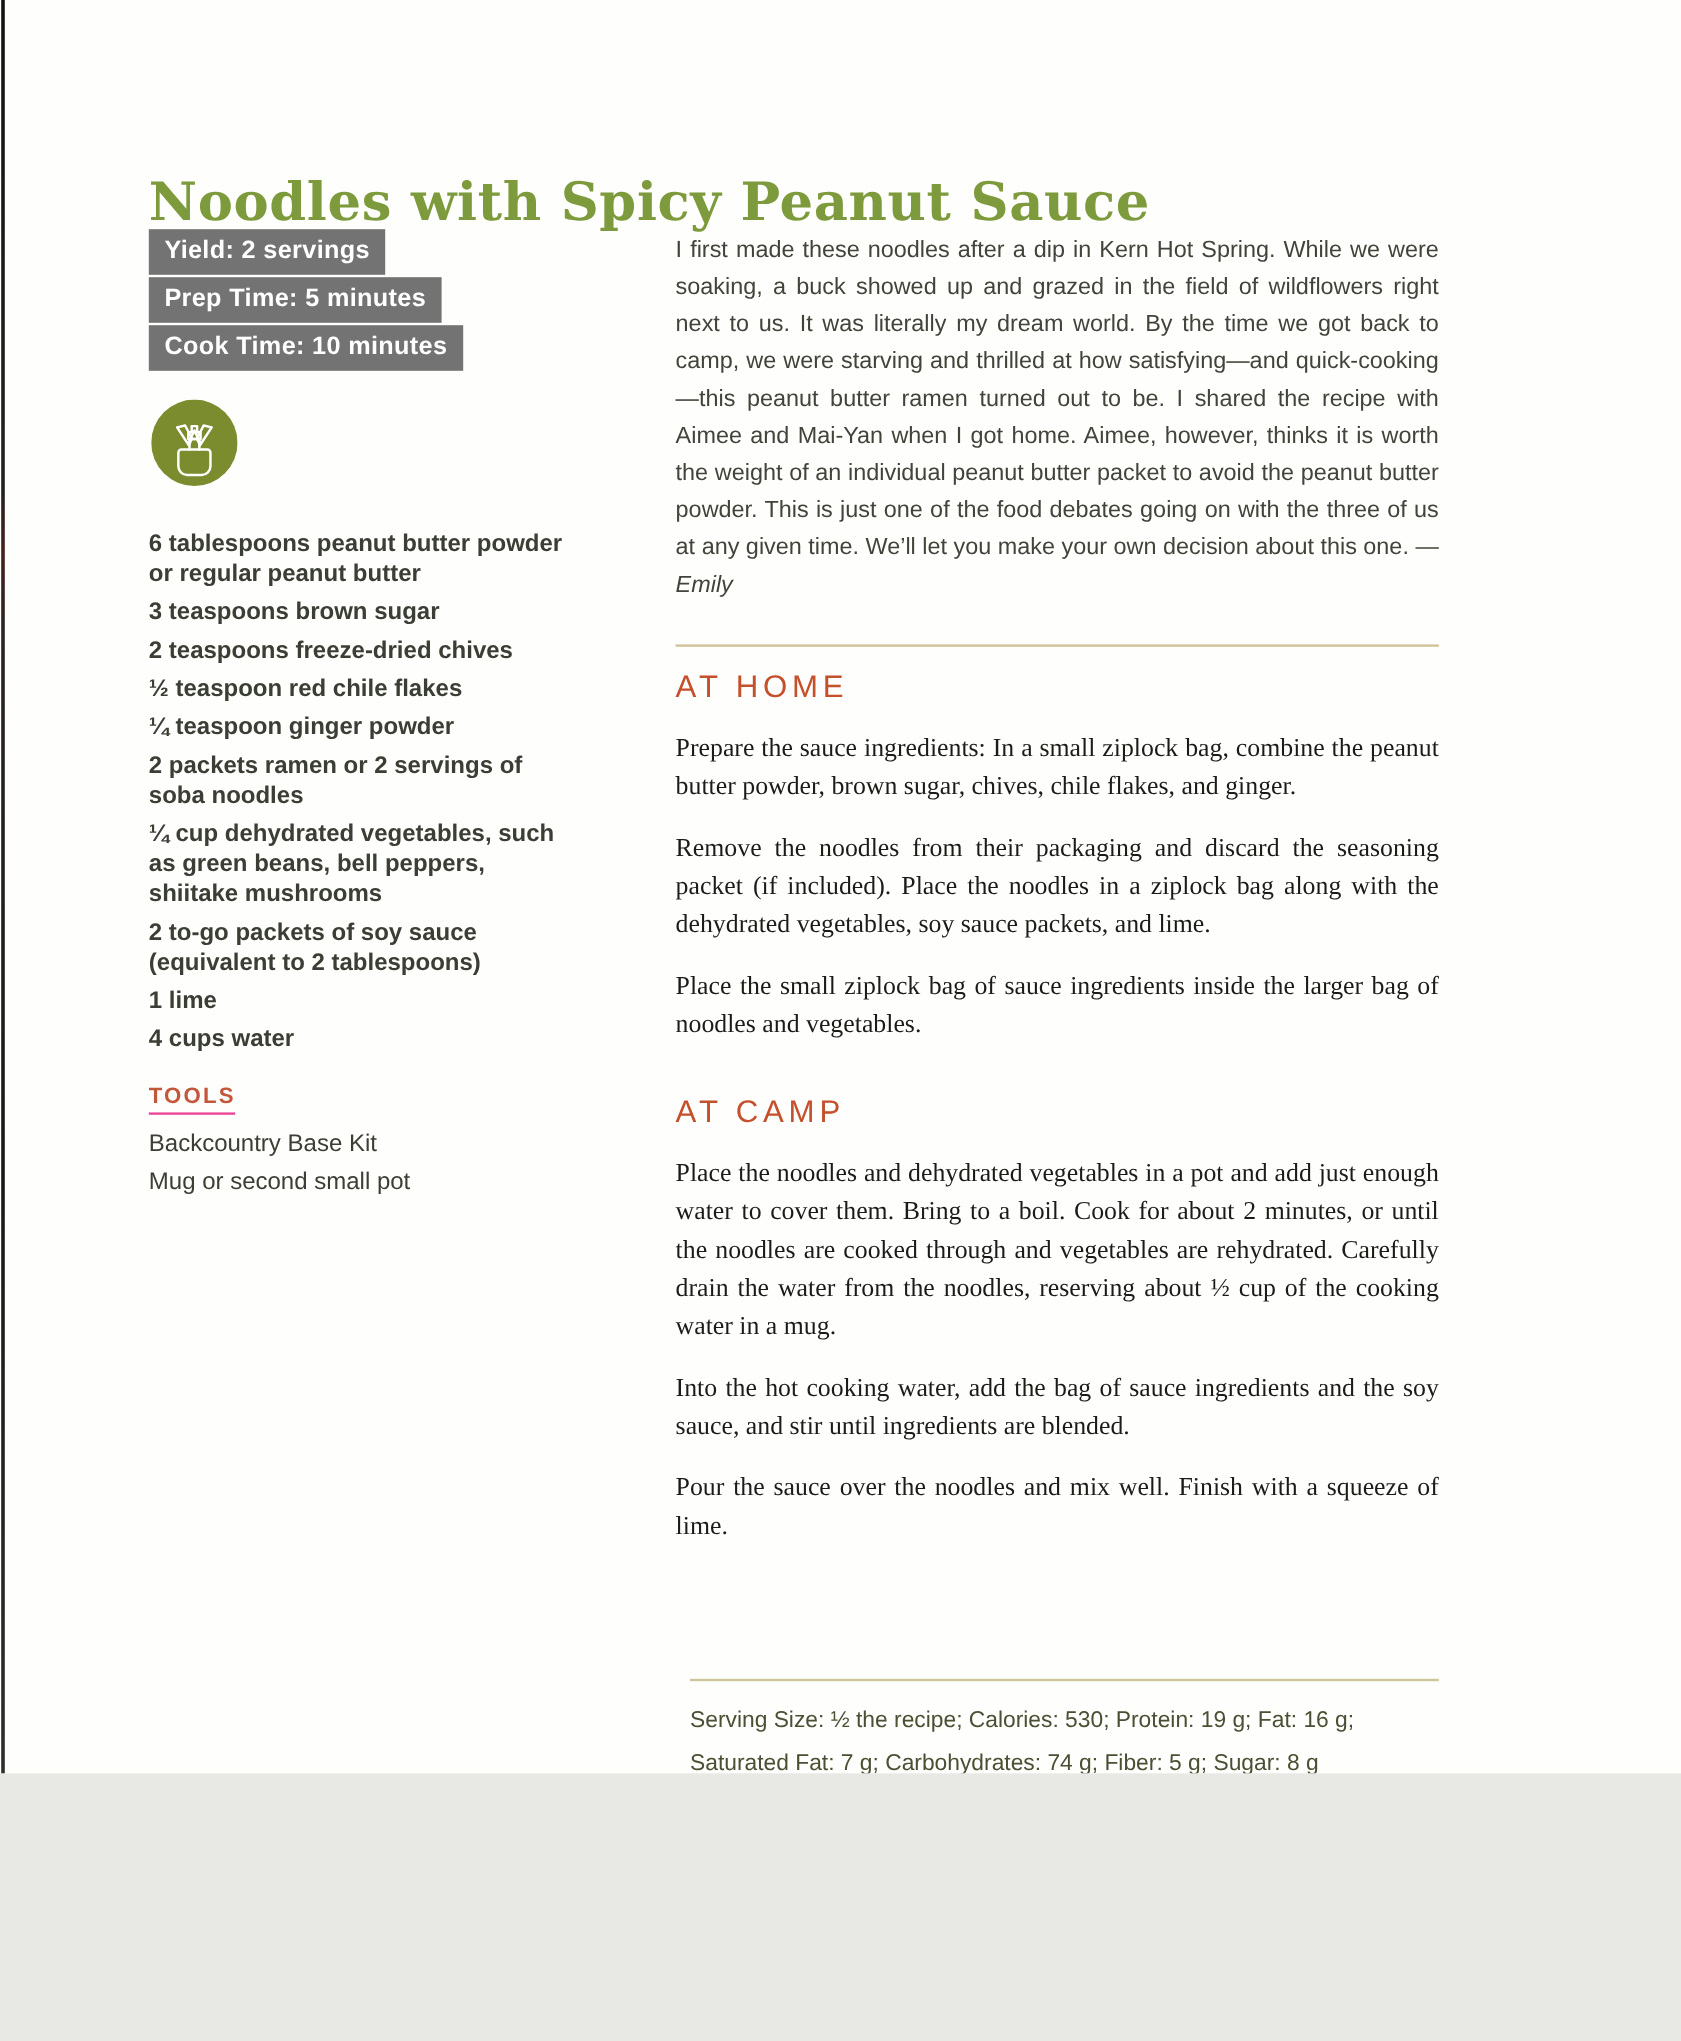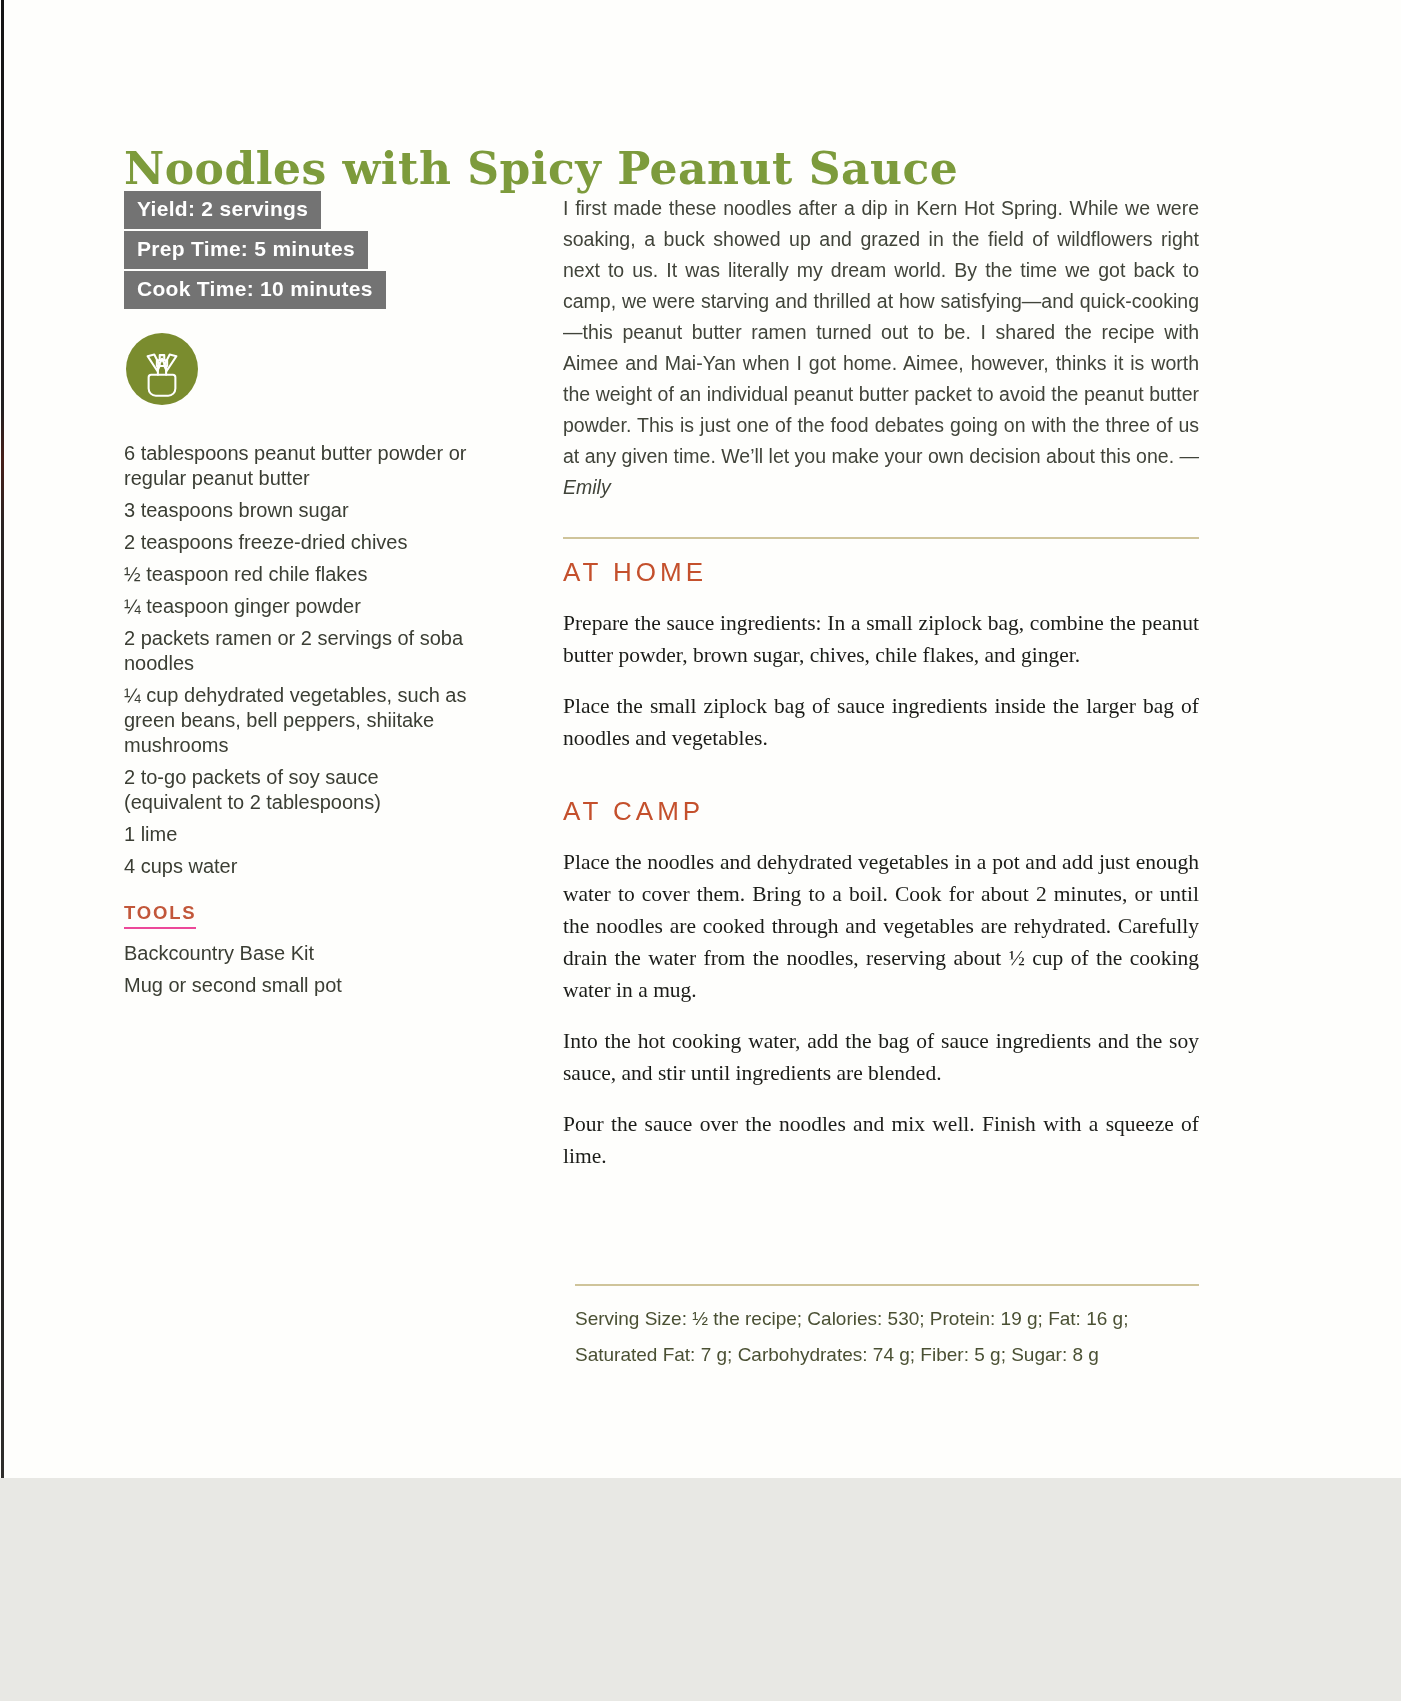--- a/index.html
+++ b/index.html
@@ -27,21 +27,21 @@
   .badge{
     display:table;background:#737373;color:#ffffff;
     font-weight:700;font-size:21px;line-height:26px;
     padding:5px 13px 7px 13px;margin-bottom:2px;letter-spacing:.3px;
   }
   
   .stove{position:absolute;left:126px;top:333px;width:72px;height:72px;}
   
   .left-col{position:absolute;left:124px;top:441px;width:352px;}
   .ingredients{list-style:none;margin:0;padding:0;
-    font-size:20px;line-height:25px;color:#3b3e34;}
+    font-size:20px;line-height:25px;color:#3b3e34;font-weight:bold;}
   .ingredients li{margin:0 0 7px 0;}
   .tools-heading{
     display:inline-block;margin:16px 0 8px 0;padding-bottom:3px;
     color:#c2573a;font-weight:700;font-size:18.5px;letter-spacing:1.8px;
     border-bottom:2px solid #ec4899;
   }
   .tools-list{list-style:none;margin:0;padding:0;
     font-size:20px;line-height:32px;color:#3b3e34;}
   
   .right-col{position:absolute;left:563px;top:193px;width:636px;}
@@ -131,20 +131,21 @@
     </ul>
   </div>
 
   <div class="right-col">
     <p class="intro"><span>I first made these noodles after a dip in Kern Hot Spring. While we were soaking, a buck showed up and grazed in the field of wildflowers right next to us. It was literally my dream world. By the time we got back to camp, we were starving and thrilled at how satisfying—and quick-cooking—this peanut butter ramen turned out to be. I shared the recipe with Aimee and Mai-Yan when I got home. Aimee, however, thinks it is worth the weight of an individual peanut butter packet to avoid the peanut butter powder. This is just one of the food debates going on with the three of us at any given time. We’ll let you make your own decision about this one. </span><span class="attribution">—Emily</span></p>
 
     <hr class="rule">
 
     <h2 class="section-heading">AT HOME</h2>
     <p class="body-p">Prepare the sauce ingredients: In a small ziplock bag, combine the peanut butter powder, brown sugar, chives, chile flakes, and ginger.</p>
+    <p class="body-p">Remove the noodles from their packaging and discard the seasoning packet (if included). Place the noodles in a ziplock bag along with the dehydrated vegetables, soy sauce packets, and lime.</p>
     <p class="body-p">Place the small ziplock bag of sauce ingredients inside the larger bag of noodles and vegetables.</p>
 
     <h2 class="section-heading camp">AT CAMP</h2>
     <p class="body-p">Place the noodles and dehydrated vegetables in a pot and add just enough water to cover them. Bring to a boil. Cook for about 2 minutes, or until the noodles are cooked through and vegetables are rehydrated. Carefully drain the water from the noodles, reserving about ½ cup of the cooking water in a mug.</p>
     <p class="body-p">Into the hot cooking water, add the bag of sauce ingredients and the soy sauce, and stir until ingredients are blended.</p>
     <p class="body-p">Pour the sauce over the noodles and mix well. Finish with a squeeze of lime.</p>
 
     <p class="nutrition">Serving Size: ½ the recipe; Calories: 530; Protein: 19 g; Fat: 16 g; Saturated Fat: 7 g; Carbohydrates: 74 g; Fiber: 5 g; Sugar: 8 g</p>
   </div>
 

